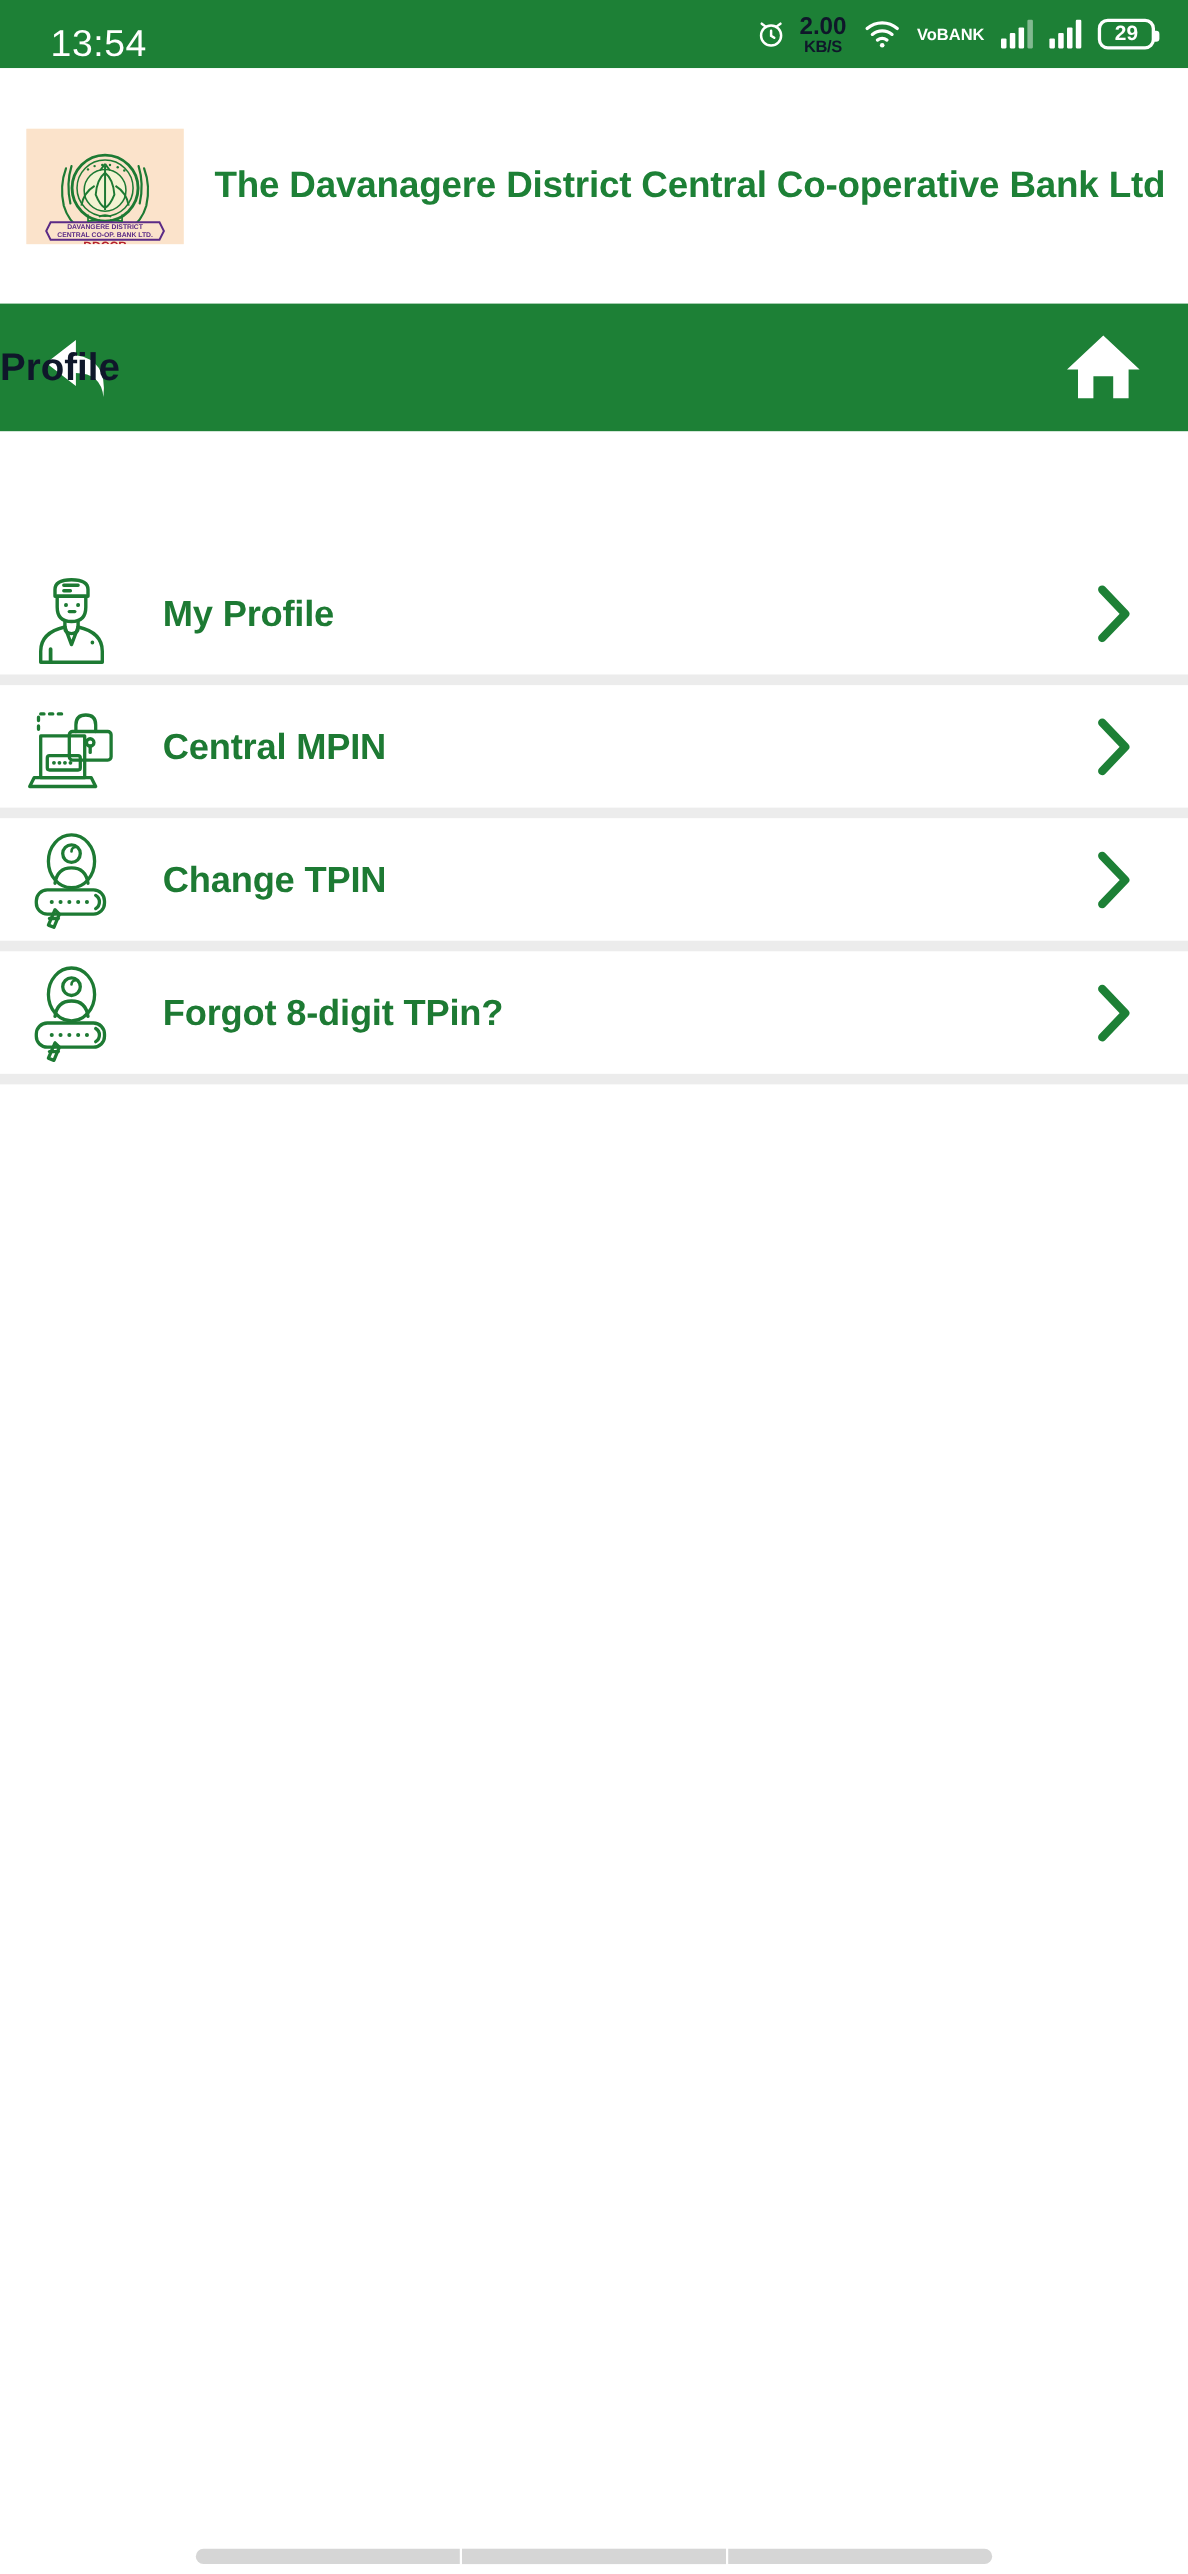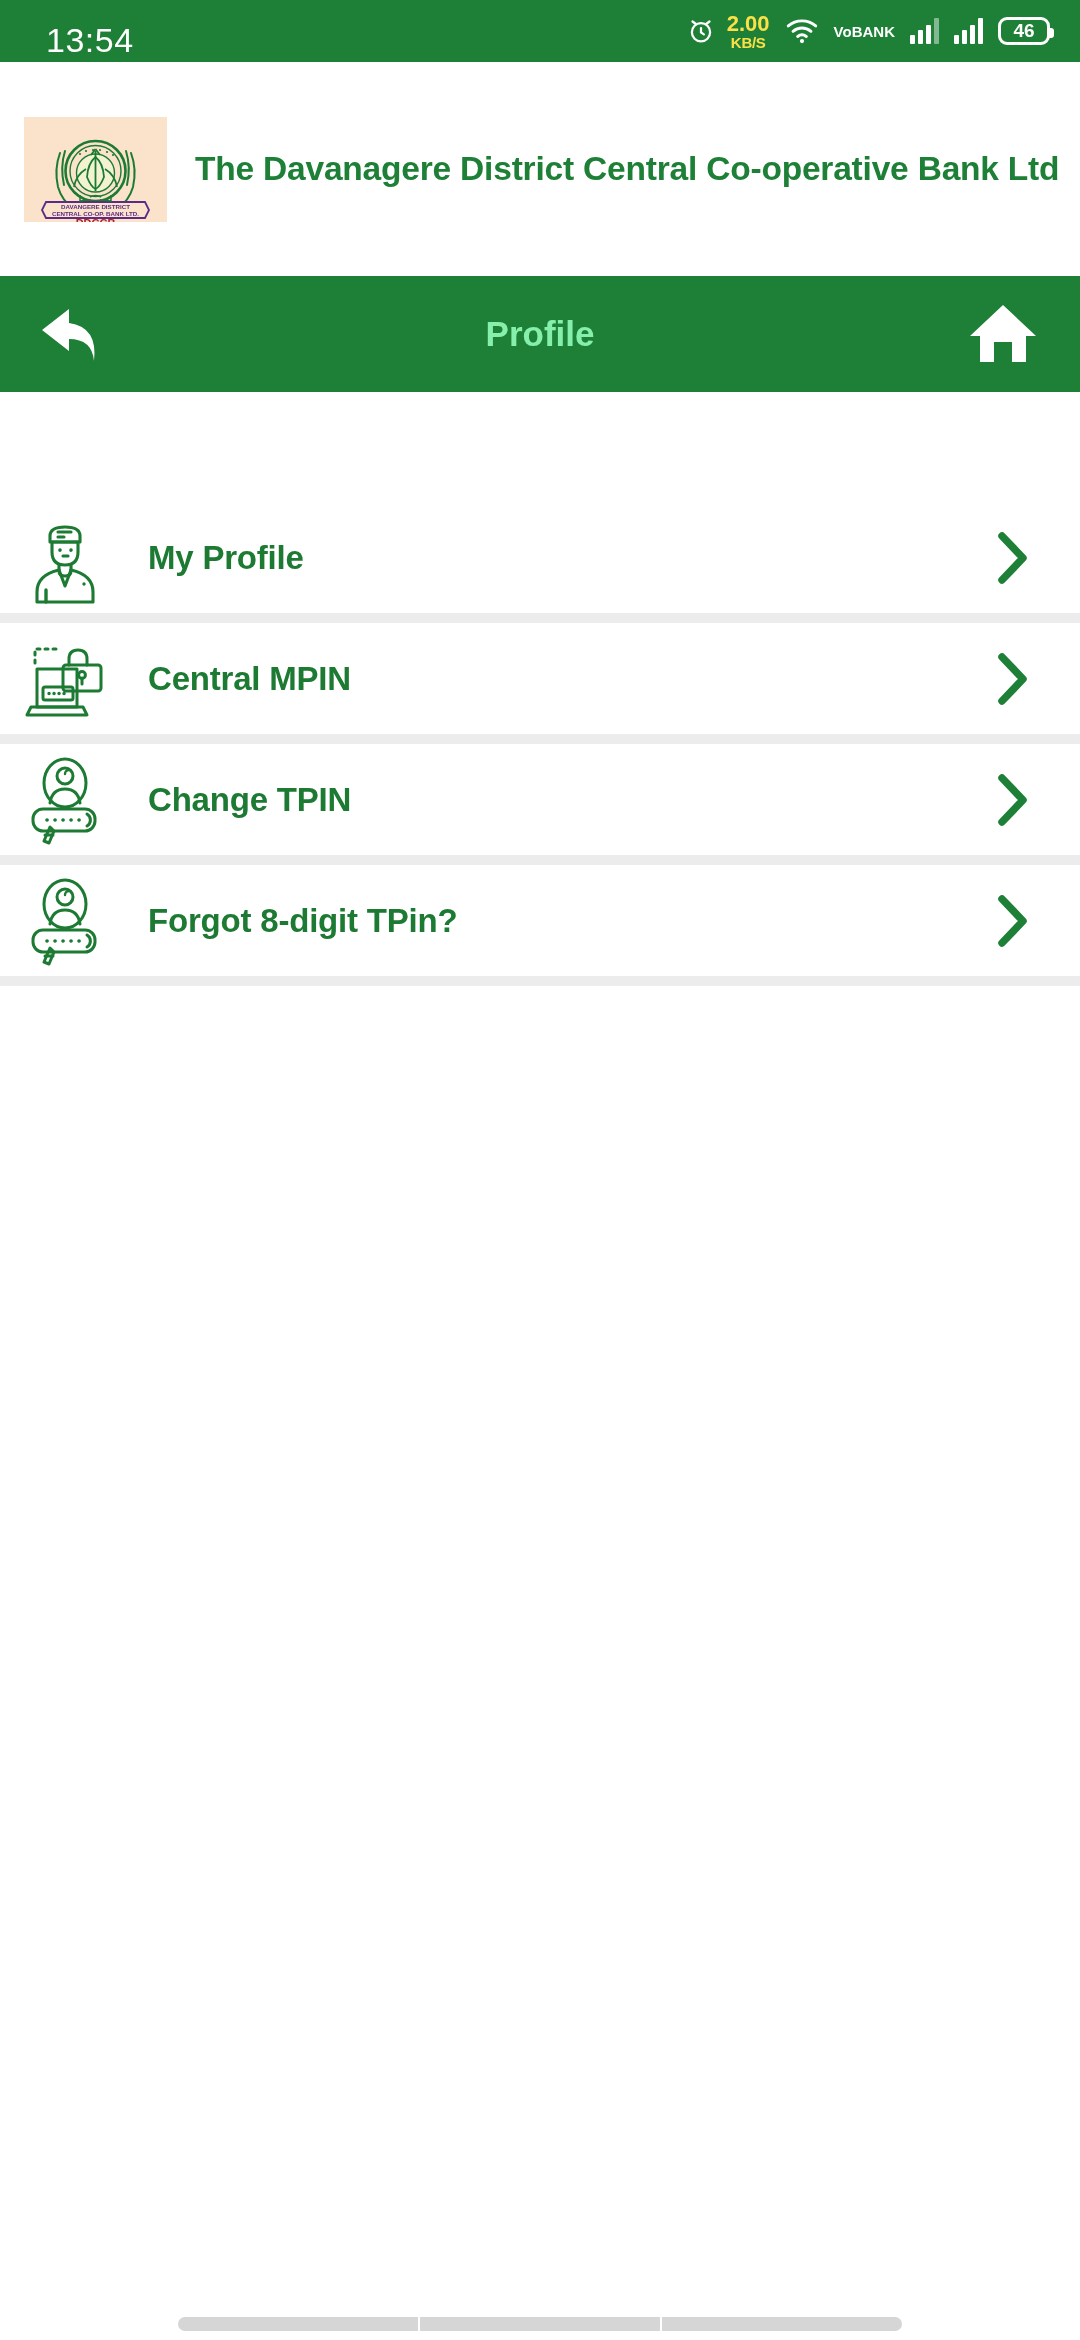--- a/index.html
+++ b/index.html
@@ -18,21 +18,21 @@
     padding:0 30px 0 46px;
   }
   .sb-time {
     color:#fff; font-size:34px; letter-spacing:.5px;
     font-family:"Liberation Sans", sans-serif;
     margin-top:19px;
   }
   .sb-right { display:flex; align-items:center; gap:15px; }
   .sb-ico { display:flex; align-items:center; }
   .netspeed {
-    color:#fde047; line-height:1; text-align:center;
+    color:#0f172a; line-height:1; text-align:center;
     display:flex; flex-direction:column; align-items:center; margin-left:-4px;
   }
   .netspeed .v { font-size:22px; font-weight:bold; }
   .netspeed .u { font-size:15px; font-weight:bold; letter-spacing:-.3px;text-align:right; }
   .volte {
     color:#fff; line-height:1; text-align:center;
     display:flex; flex-direction:row; align-items:center;
   }
   .volte .a { font-size:15px; font-weight:bold; }
   .volte .b { font-size:15px; font-weight:bold; }
@@ -69,22 +69,22 @@
   }
 
   
   .appbar {
     height:116px; background:#1d8036;
     display:flex; align-items:center; position:relative;
   }
   .appbar .back { margin-left:38px; cursor:pointer; display:flex; }
   .appbar .home { position:absolute; right:42px; display:flex; cursor:pointer; }
   .appbar .title {
-    position:absolute; left:0; right:0; text-align:center;
-    color:#86efac; font-size:35px; font-weight:bold; pointer-events:none;
+    position:absolute; left:0; right:0; 
+    color:#0f172a; font-size:35px; font-weight:bold; pointer-events:none;
   }
 
   
   .list { background:#fff; }
   .sep { height:10px; background:#ececec; }
   .row {
     height:111px; display:flex; align-items:center;
     background:#fff; cursor:pointer; position:relative;gap:16px;
   }
   .row .ico {
@@ -155,21 +155,21 @@
       </span>
 
       <span class="bars">
         <i></i>
           <i></i>
           <i></i>
           <i></i>
       </span>
 
       <span class="batt">
-        <span>46</span>
+        <span>29</span>
       </span>
     </div>
   </div>
 
   <div class="brandbar">
     <div class="logo-box">
       <svg width="143" height="105" viewBox="0 0 143 105">
         <rect x="0" y="0" width="143" height="105" fill="#fbe3cb"></rect>
 
         <g stroke="#1d7a33" stroke-width="2" fill="none" stroke-linecap="round">

